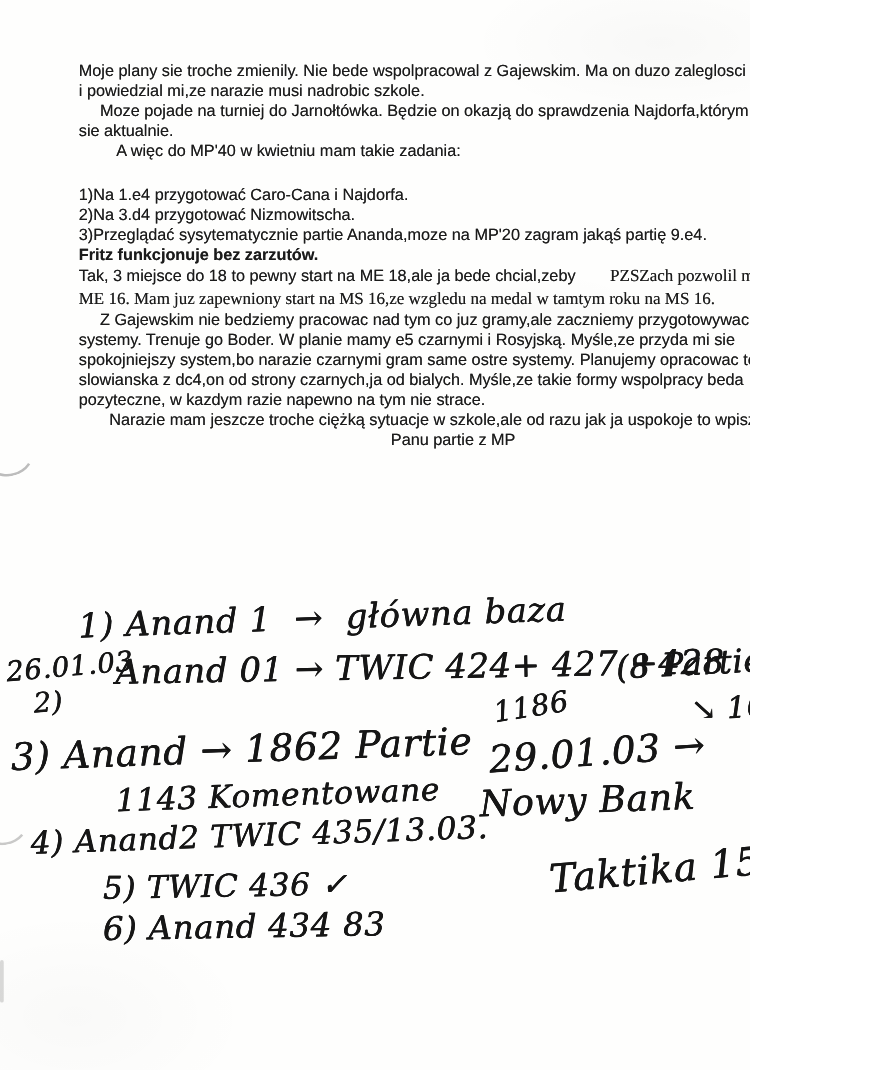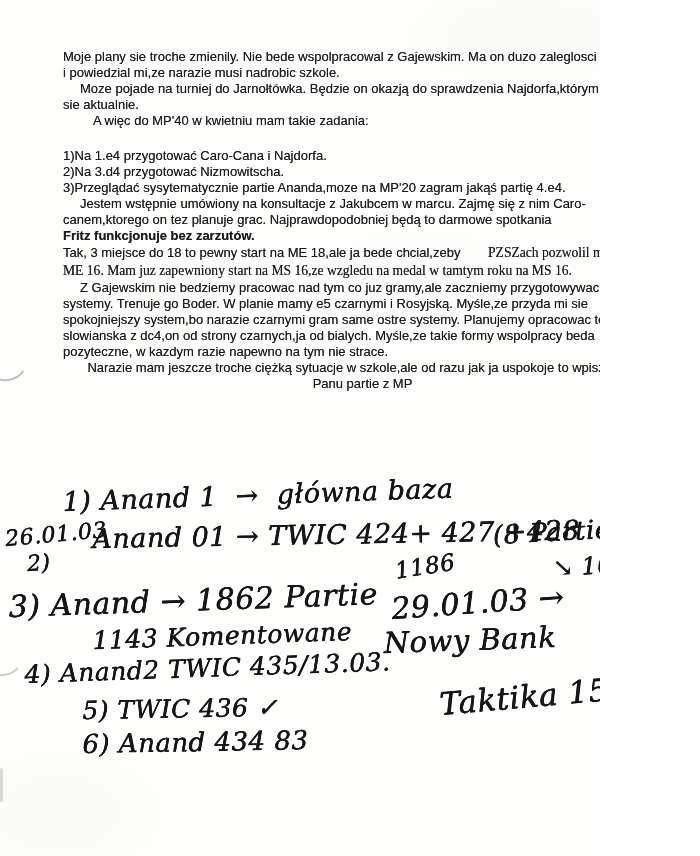--- a/index.html
+++ b/index.html
@@ -62,24 +62,23 @@
 <div class="page">
 
   <div class="letter">
     <p>Moje plany sie troche zmienily. Nie bede wspolpracowal z Gajewskim. Ma on duzo zaleglosci szkolnych i powiedzial mi,ze narazie musi nadrobic szkole.</p>
     <p class="ind">Moze pojade na turniej do Jarnołtówka. Będzie on okazją do sprawdzenia Najdorfa,którym zajmuję sie aktualnie.</p>
     <p class="ind2">A więc do MP'40 w kwietniu mam takie zadania:</p>
 
     <div class="tasks">
       <p>1)Na 1.e4 przygotować Caro-Cana i Najdorfa.</p>
       <p>2)Na 3.d4 przygotować Nizmowitscha.</p>
-      <p>3)Przeglądać sysytematycznie partie Ananda,moze na MP'20 zagram jakąś partię 4.e4.</p>
+      <p>3)Przeglądać sysytematycznie partie Ananda,moze na MP'20 zagram jakąś partię 9.e4.</p>
     </div>
 
-    <p class="p4 ind">Jestem wstępnie umówiony na konsultacje z Jakubcem w marcu. Zajmę się z nim Caro-canem,ktorego on tez planuje grac. Najprawdopodobniej będą to darmowe spotkania</p>
     <p class="p5">Fritz funkcjonuje bez zarzutów.</p>
     <p class="p6"><span class="sans">Tak, 3 miejsce do 18 to pewny start na ME 18,ale ja bede chcial,zeby </span><span class="serif">PZSZach pozwolil mi grac na ME 16. Mam juz zapewniony start na MS 16,ze wzgledu na medal w tamtym roku na MS 16.</span></p>
     <p class="ind">Z Gajewskim nie bedziemy pracowac nad tym co juz gramy,ale zaczniemy przygotowywac nowe systemy. Trenuje go Boder. W planie mamy e5 czarnymi i Rosyjską. Myśle,ze przyda mi sie spokojniejszy system,bo narazie czarnymi gram same ostre systemy. Planujemy opracowac tez slowianska z dc4,on od strony czarnych,ja od bialych. Myśle,ze takie formy wspolpracy beda pozyteczne, w kazdym razie napewno na tym nie strace.</p>
     <p class="p8 ind">Narazie mam jeszcze troche ciężką sytuacje w szkole,ale od razu jak ja uspokoje to wpisze i wysle Panu partie z MP</p>
   </div>
 
   <div>
     <div class="hw" style="left:62px;  top:486px; font-size:27px; transform:rotate(-2deg);">1) Anand 1  →  główna baza</div>
 
     <div class="hw" style="left:4px;   top:526px; font-size:22px; transform:rotate(-5deg);">26.01.03</div>

